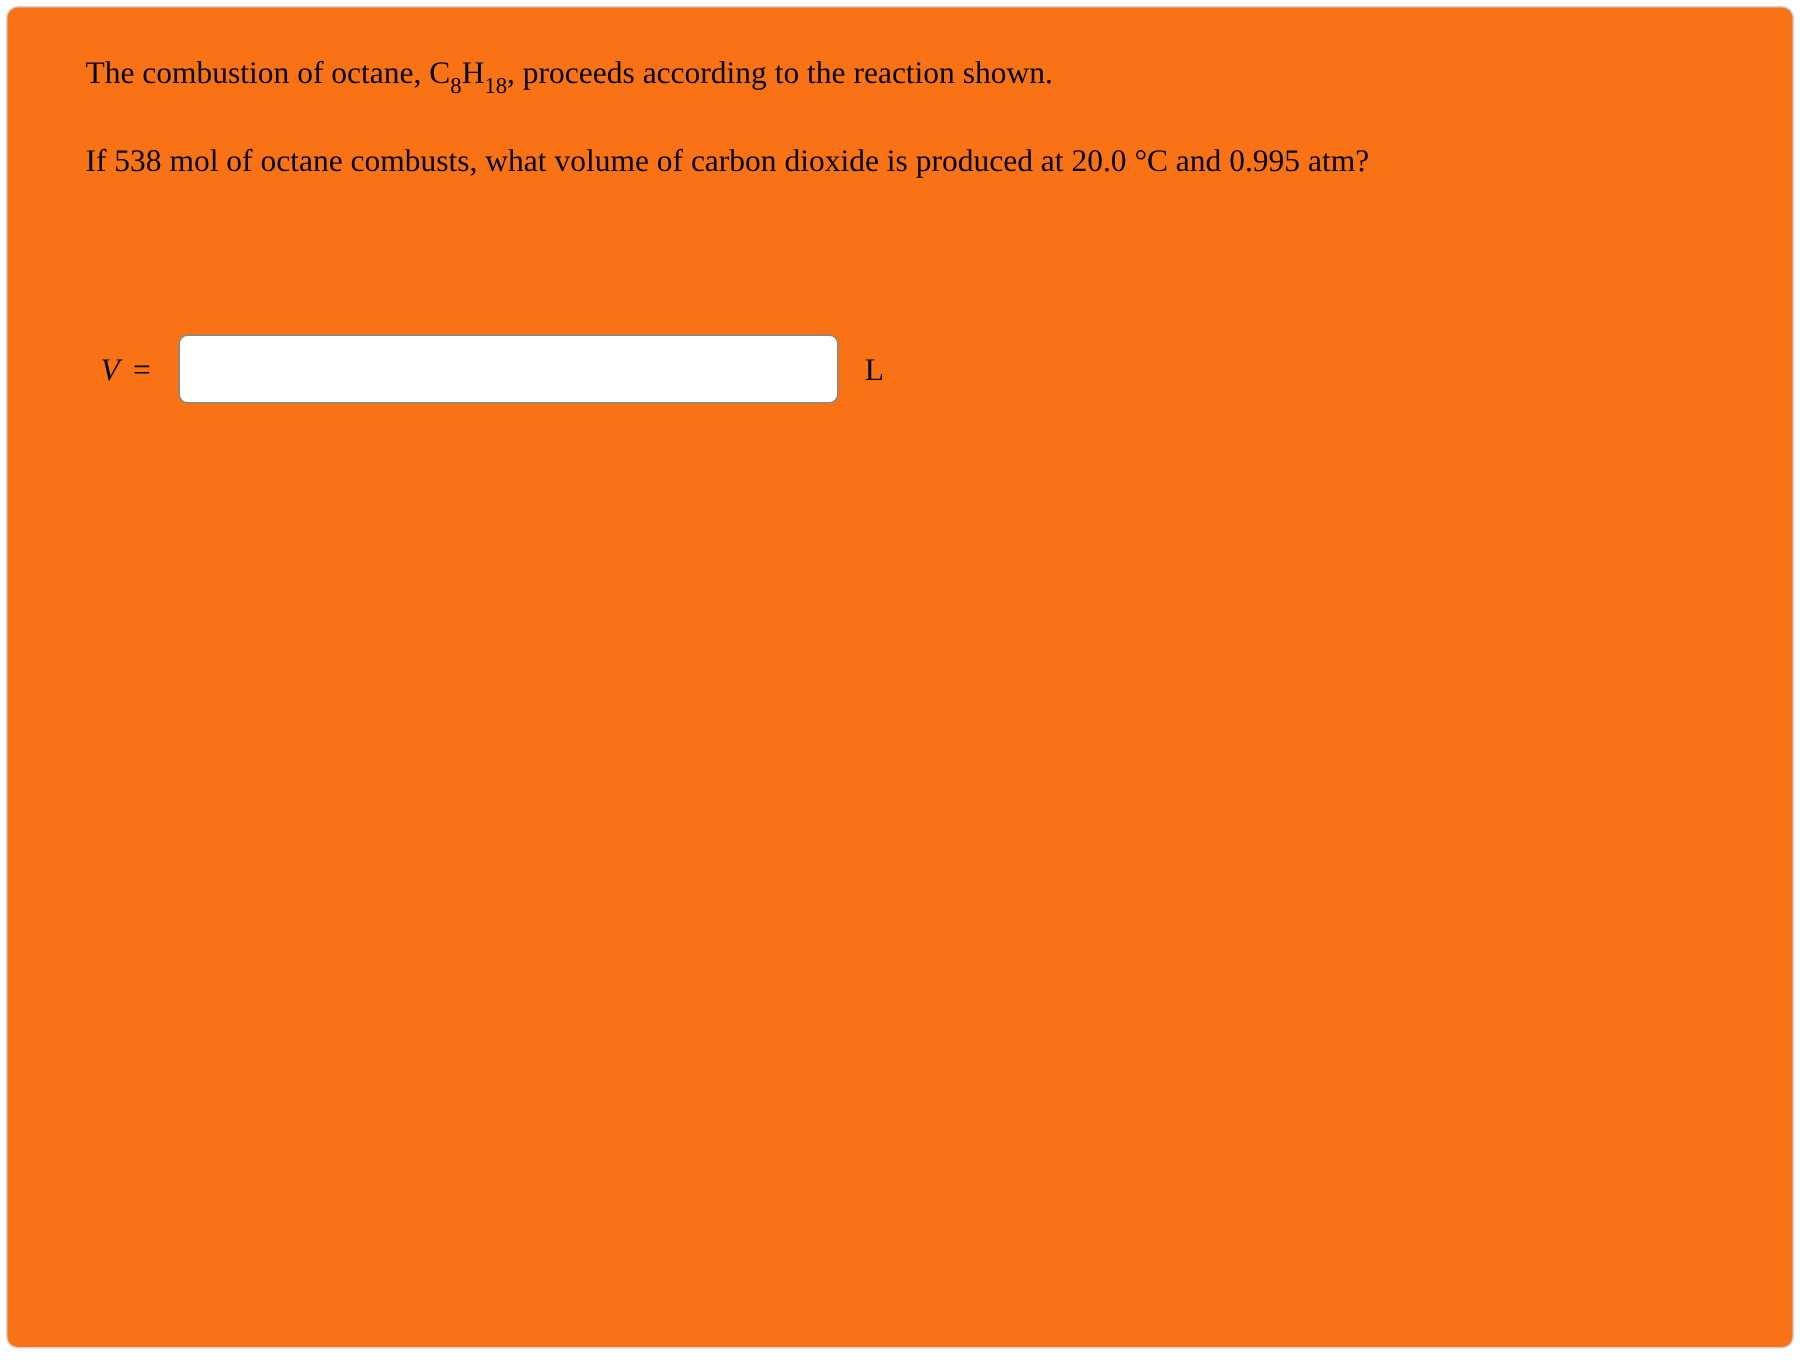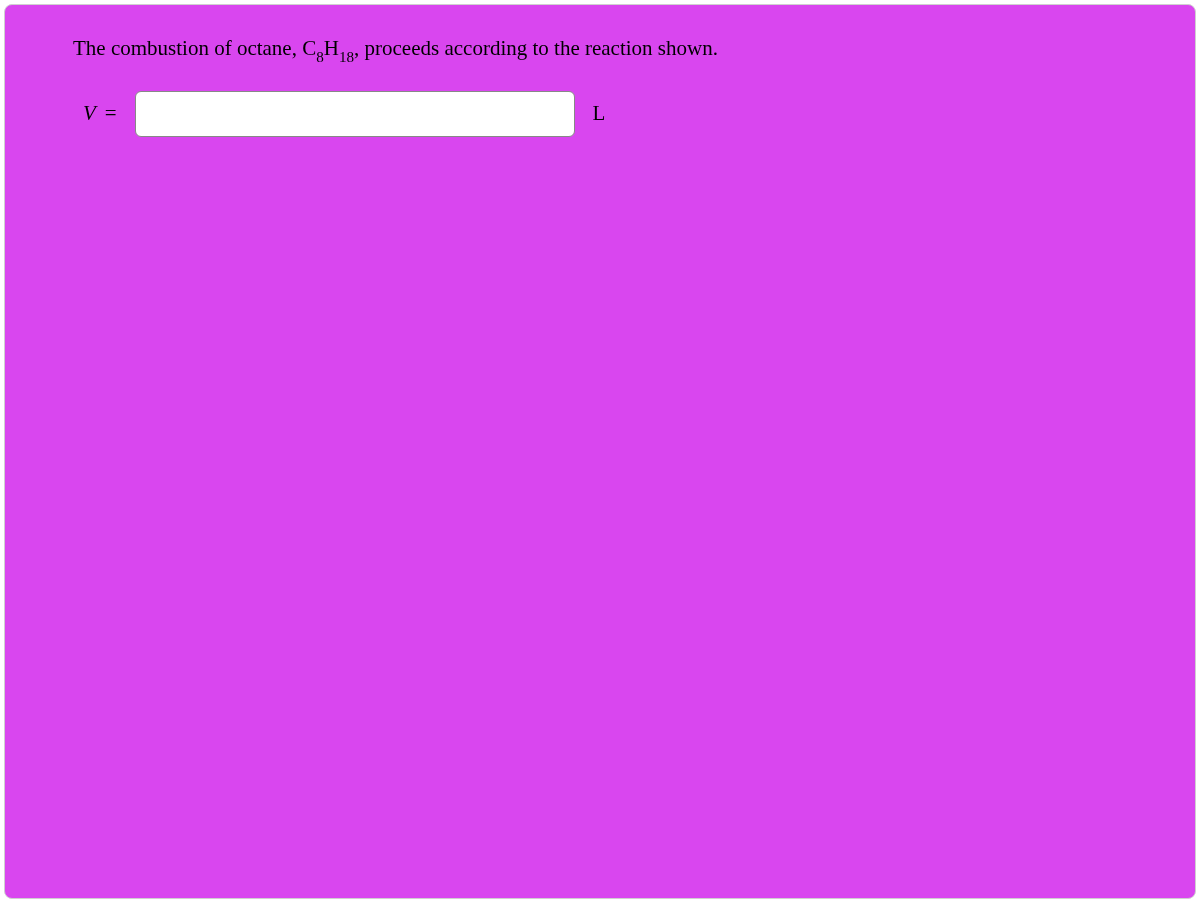--- a/index.html
+++ b/index.html
@@ -6,25 +6,25 @@
       margin: 0;
       padding: 0;
       box-sizing: border-box;
     }
     body {
       font-family: Georgia, 'Times New Roman', serif;
       background: #ffffff;
       padding: 0;
     }
     .container {
-      background: #d946ef;
+      background: #f97316;
       border: 1px solid #d0d0d0;
       border-radius: 8px;
       margin: 4px;
-      padding: 28px 68px;
+      padding: 28px 52px;
       min-height: 895px;
     }
     .intro-line {
       font-size: 21px;
       color: #000;
       margin-bottom: 24px;
       line-height: 1.5;
     }
     .sub {
       font-size: 0.72em;
@@ -82,20 +82,21 @@
   </style>
 </head>
 <body>
 
 <div class="container">
   <p class="intro-line">
     <span>The combustion of octane, C</span><span class="sub">8</span><span>H</span><span class="sub">18</span><span>, proceeds according to the reaction shown.</span>
   </p>
 
 
+  <p class="question-line">If 538 mol of octane combusts, what volume of carbon dioxide is produced at 20.0 °C and 0.995 atm?</p>
 
   <div class="answer-row">
     <span class="answer-label">
       <span>V</span> <span class="eq">=</span>
     </span>
     <input type="text" class="answer-input" value="" style="">
     <span class="unit-label">L</span>
   </div>
 </div>
 

